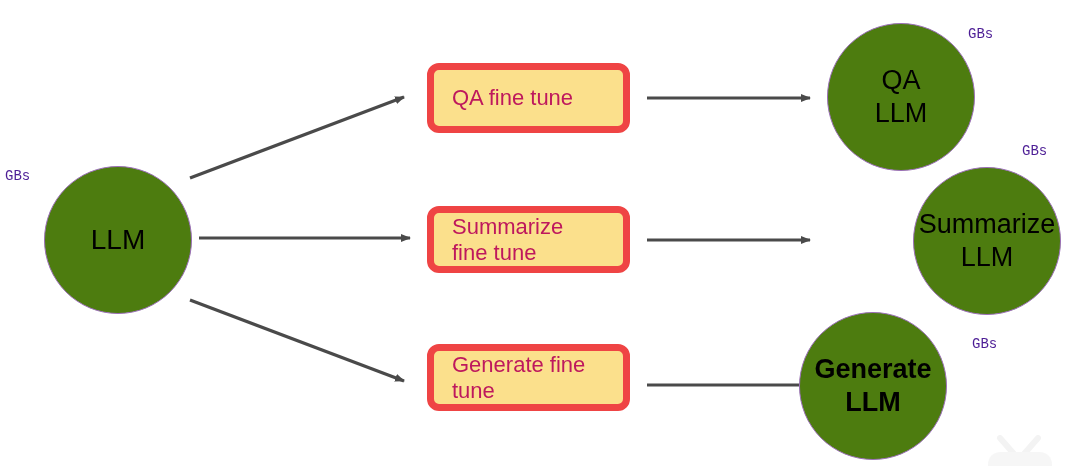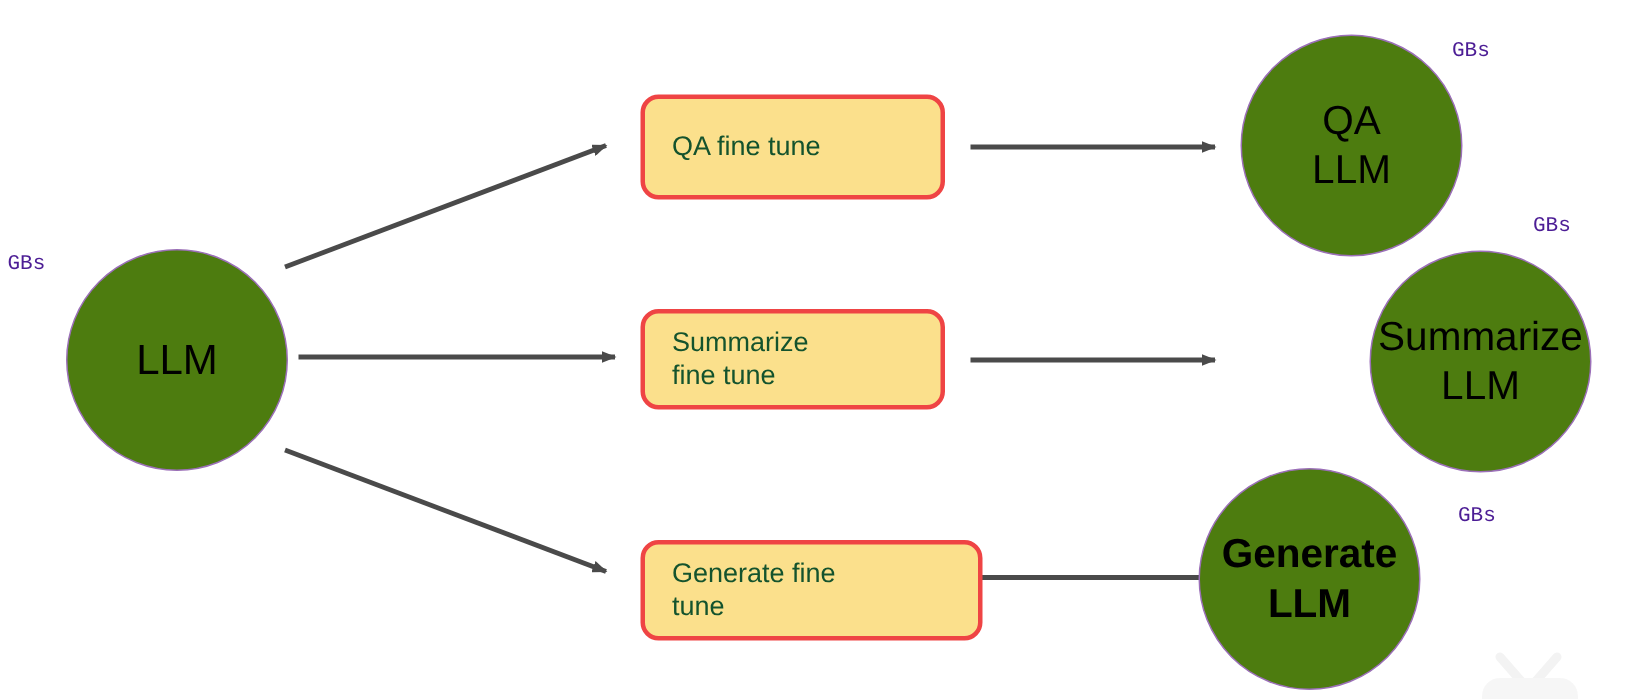--- a/index.html
+++ b/index.html
@@ -40,28 +40,28 @@
   .gbs-label {
     position: absolute;
     font-size: 14px;
     color: #4c1d95;
     font-family: Liberation Mono, monospace;
     white-space: nowrap;
   }
   .proc-box {
     position: absolute;
     background: #fbe08c;
-    border: 3px solid #ef4444;
+    border: 7px solid #ef4444;
     border-radius: 12px;
     box-sizing: border-box;
     display: flex;
     align-items: center;
     padding: 6px 18px;
-    color: #14532d;
-    font-size: 18px;
+    color: #be185d;
+    font-size: 22px;
     line-height: 1.18;
     font-family: "Liberation Sans", sans-serif;
   }
   .proc-box .box-label {
     display: block;
   }
   .arrow-layer {
     position: absolute;
     left: 0;
     top: 0;
@@ -104,21 +104,21 @@
 
   <div class="proc-box" style="left:427px; top:63px; width:203px; height:70px;">
     <span class="box-label">QA fine tune</span>
   </div>
 
   <div class="proc-box" style="left:427px; top:206px; width:203px; height:67px; white-space:pre-line;">
     <span class="box-label">Summarize
 fine tune</span>
   </div>
 
-  <div class="proc-box" style="left:427px; top:360px; width:228px; height:67px; white-space:pre-line;">
+  <div class="proc-box" style="left:427px; top:344px; width:203px; height:67px; white-space:pre-line;">
     <span class="box-label">Generate fine
 tune</span>
   </div>
 
   <div class="node-circle" style="left:827px; top:23px; width:148px; height:148px;">
     <span class="circle-label">QA
 LLM</span>
   </div>
   <div class="gbs-label" style="left:968px; top:26px;">GBs</div>
 

